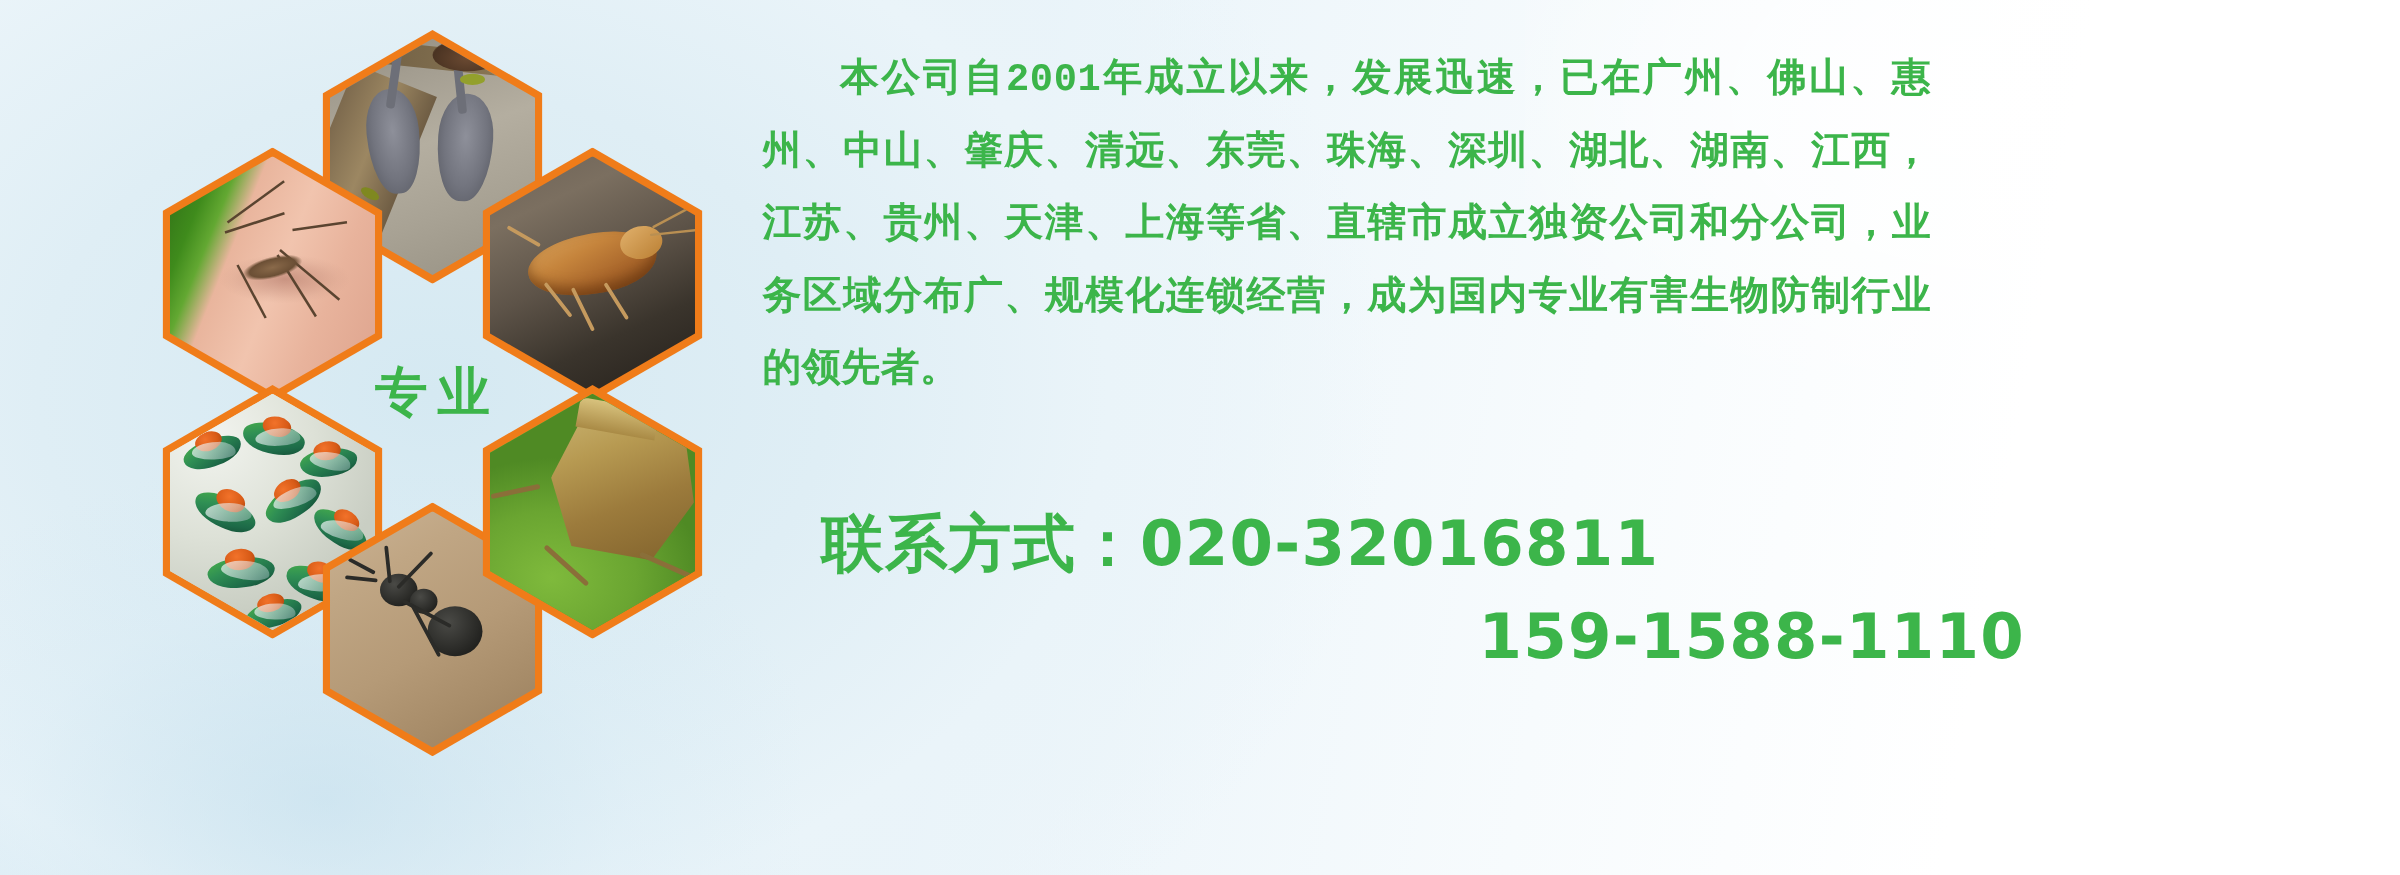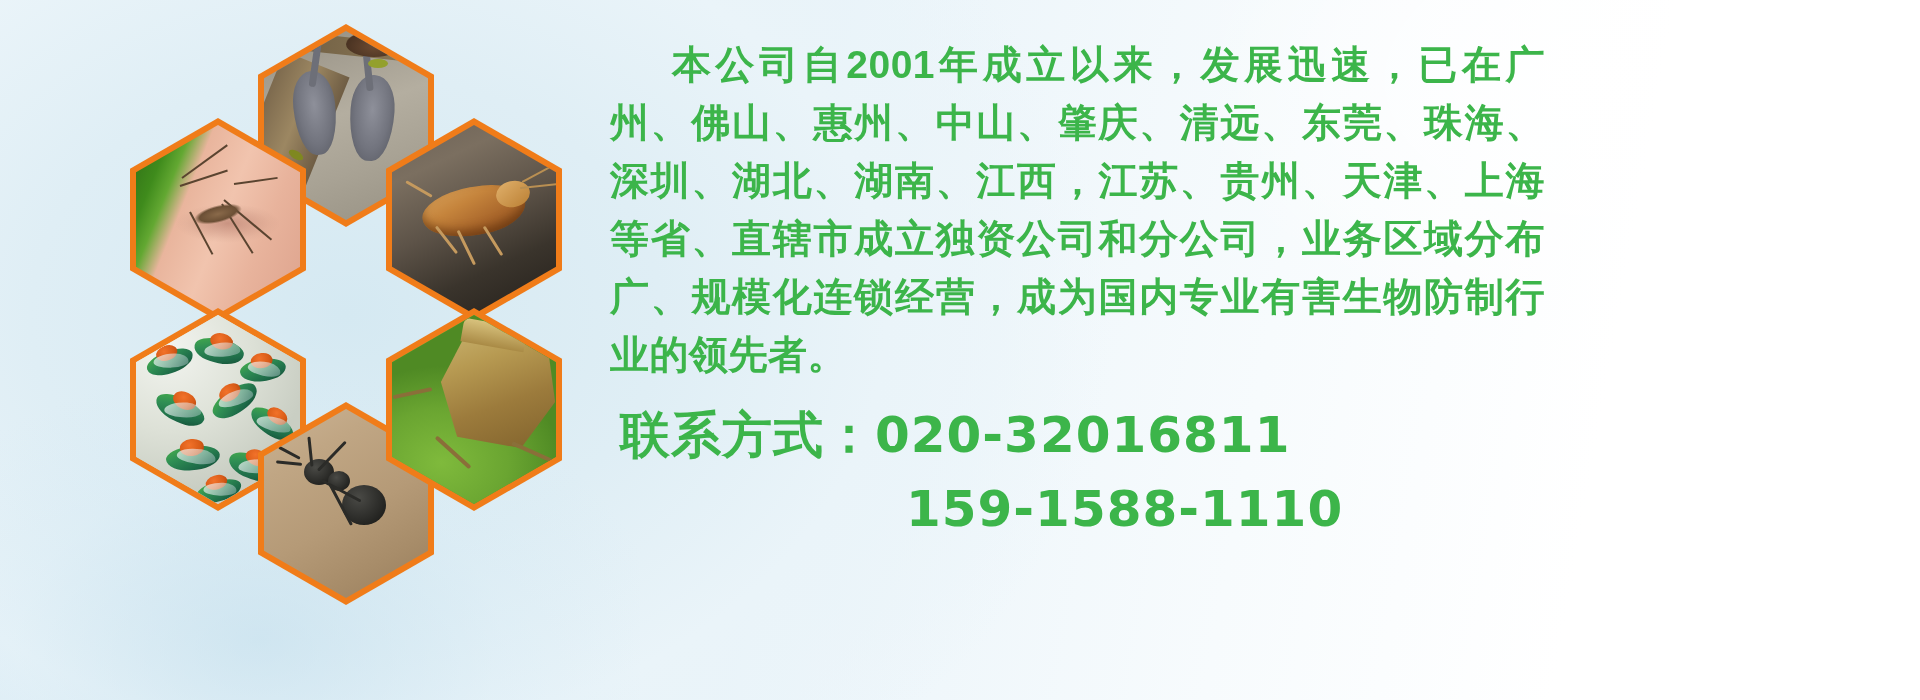--- a/index.html
+++ b/index.html
@@ -204,46 +204,47 @@
     width: 1320px;
     height: 700px;
   }
 
   #intro-paragraph {
     position: absolute;
     left: 10px;
     top: 36px;
     width: 935px;
     color: #3CB54A;
-    font-family: Liberation Sans, sans-serif;
-    font-size: 39px;
+    font-family: Liberation Mono, monospace;
+    font-size: 31px;
     font-weight: 700;
     line-height: 58px;
     letter-spacing: 0.5px;
     text-align: justify;
     text-justify: inter-character;
     text-indent: 62px;
   }
 
   #contact-block {
     position: absolute;
     left: 20px;
     top: 398px;
     width: 1000px;
     color: #3CB54A;
     font-family: "DejaVu Sans", "Liberation Sans", sans-serif;
     font-weight: 700;
     font-size: 50px;
     line-height: 74px;
     letter-spacing: 1px;
   }
-  #contact-line-1 { white-space: nowrap; }
+  #contact-line-1 { white-space: nowrap; margin-left: 37px; }
   #contact-line-2 {
     white-space: nowrap;
     padding-left: 286px;
+    text-align: right;
   }
 </style>
 </head>
 <body>
 
 <div id="banner">
 
   <div id="wash-bottom-left"></div>
   <div id="wash-top-right"></div>
 
@@ -289,20 +290,21 @@
           <div class="roach-leg" style="left:44px; top:100px; width:34px; transform:rotate(52deg);"></div>
           <div class="roach-leg" style="left:66px; top:104px; width:38px; transform:rotate(64deg);"></div>
           <div class="roach-leg" style="left:92px; top:100px; width:34px; transform:rotate(58deg);"></div>
           <div class="roach-leg" style="left:40px; top:70px; width:30px; transform:rotate(-150deg);"></div>
         </div>
       </div>
     </div>
 
     <div class="hex hex-center" style="left:162px; top:205px; background:transparent;">
       <div class="inner">
+        <div class="center-line">专业</div>
       </div>
     </div>
 
     <div class="hex" style="left:34px; top:300px;">
       <div class="inner">
         <div class="img-flies">
           <div class="fly" style="left:10px; top:30px; width:48px; height:34px; transform:rotate(-20deg);">
             <div class="thorax"></div>
               <div class="head"></div>
             <div class="wing" style="left:8px; transform:rotate(18deg);"></div>

